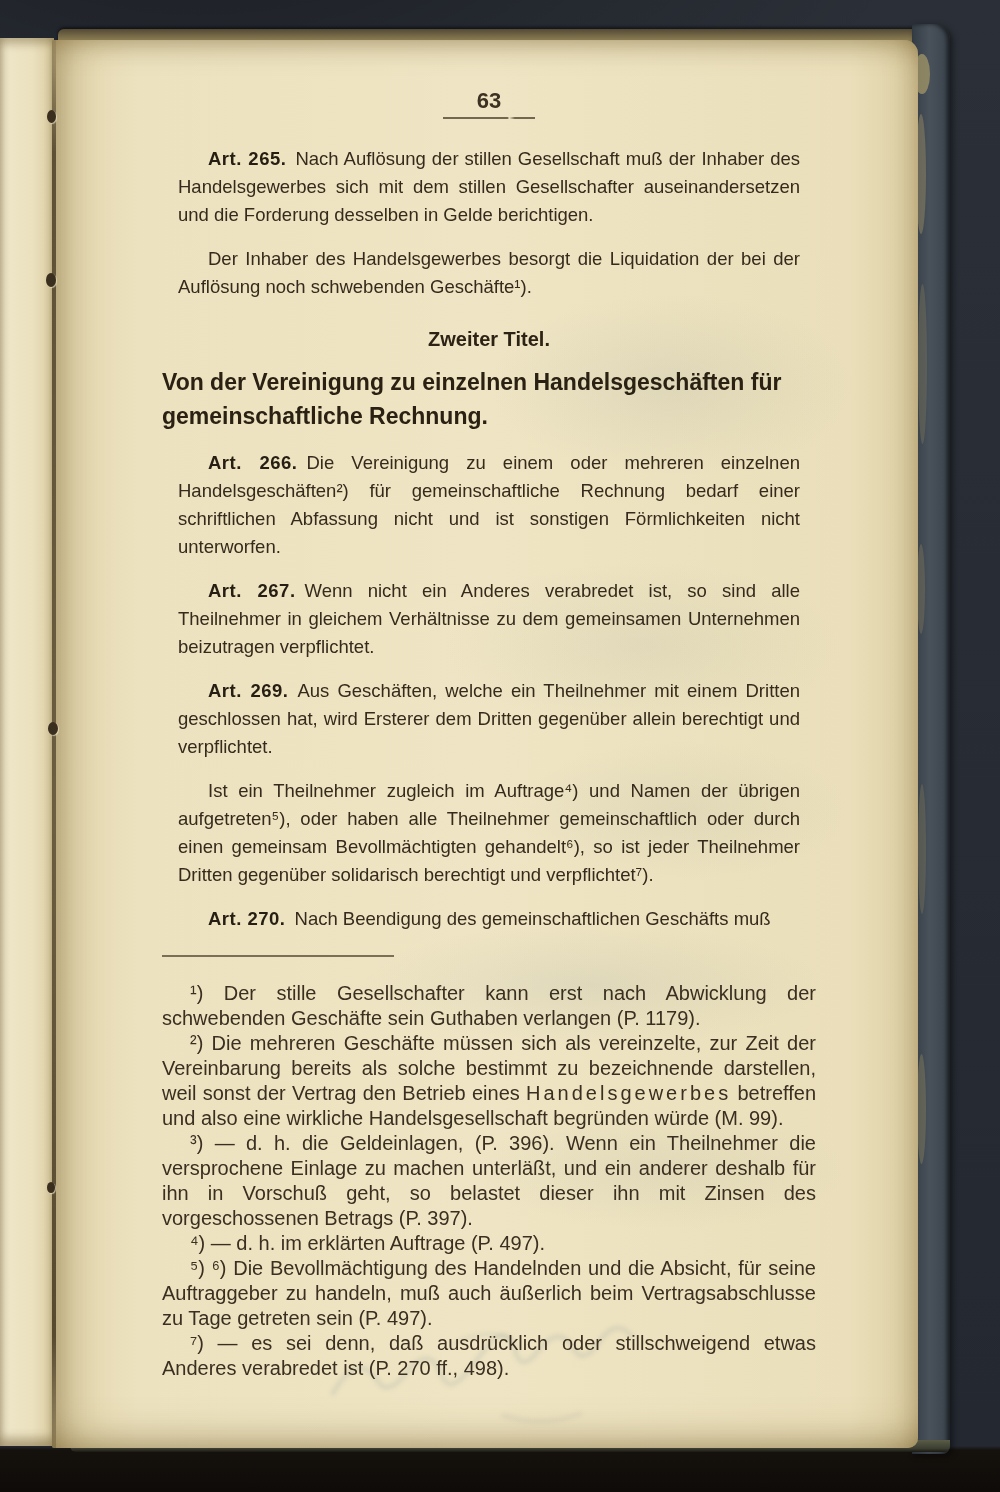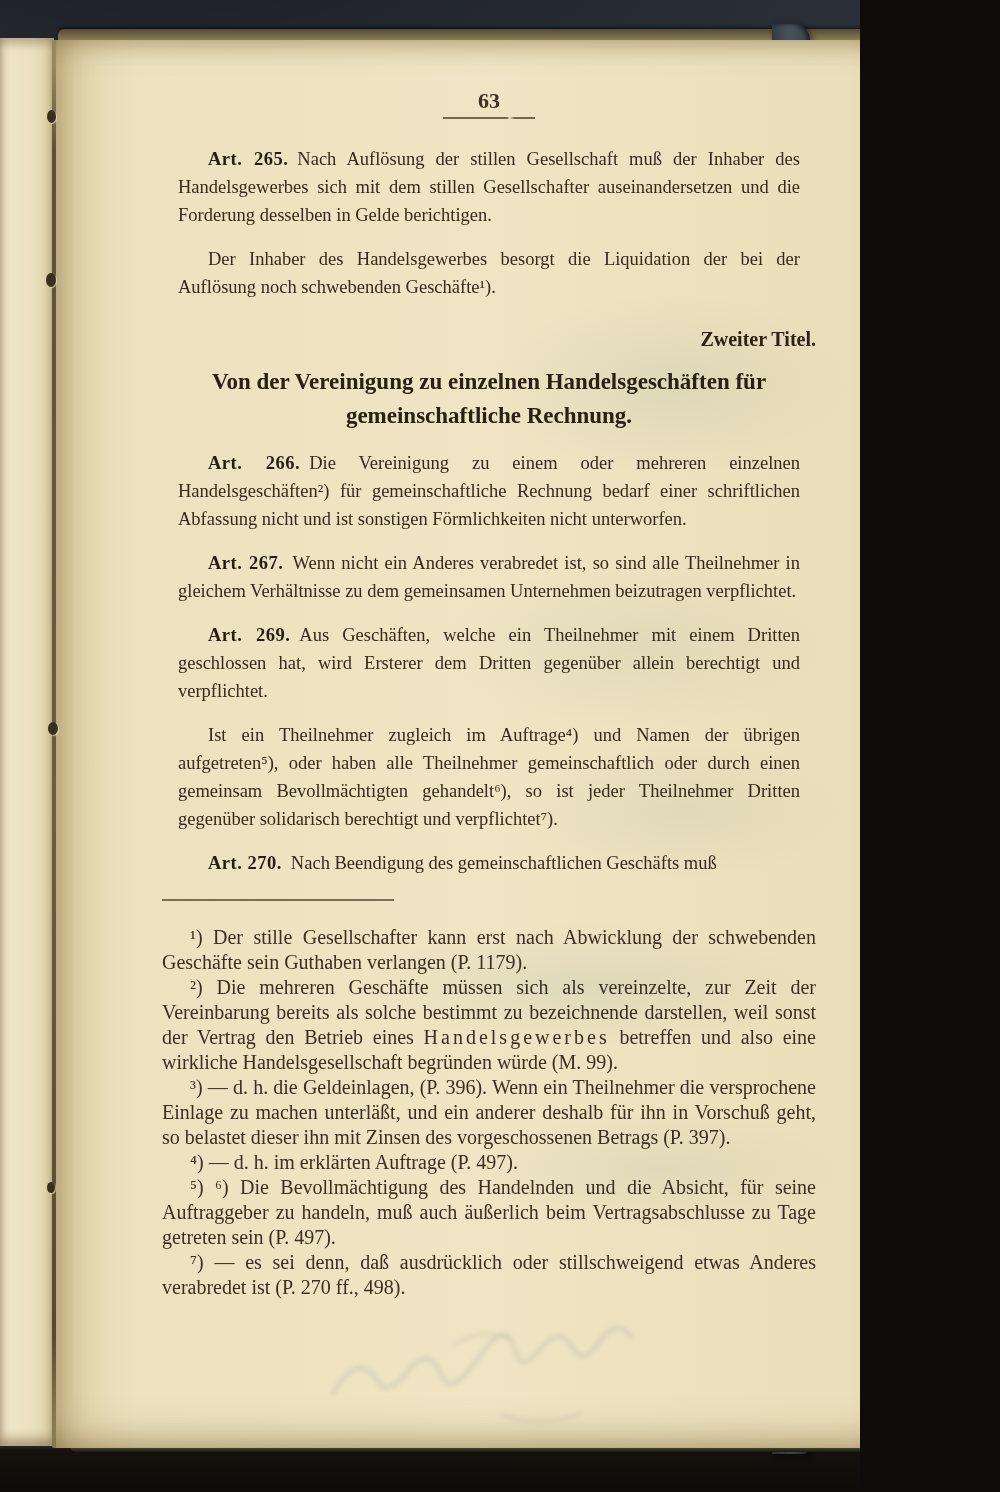--- a/index.html
+++ b/index.html
@@ -1,20 +1,20 @@
 <!DOCTYPE html>
 <html><head>
 <meta charset="utf-8">
 <style>
   html,body{margin:0;padding:0;background:#0e0c0a;}
   .photo{
     position:relative;
-    width:860px;height:1492px;
+    width:1000px;height:1492px;
     overflow:hidden;
-    font-family:Liberation Serif, serif;
+    font-family:Liberation Sans, sans-serif;
   }
   
   .backdrop{
     position:absolute;inset:0;
     background:linear-gradient(180deg,#2b3038 0%,#272c34 55%,#242931 96.9%,#15110d 97.2%,#0f0b08 100%);
   }
   .backdrop:after{
     content:"";position:absolute;inset:0;
     background:radial-gradient(1200px 500px at 20% -5%, rgba(0,0,0,.35), transparent 60%);
   }
@@ -87,25 +87,25 @@
   }
   .para{
     margin:16px;padding:0;
     font-size:18.5px;line-height:28px;
     text-align:justify;text-indent:30px;
     color:#352a1b;
   }
   .para.first{margin-top:26px;}
   .art-label{font-weight:bold;color:#261e12;letter-spacing:.5px;margin-right:9px;}
   .kicker{
-    margin:27px 0 0 0;text-align:right;
+    margin:27px 0 0 0;text-align:center;
     font-size:20px;font-weight:bold;color:#2c2315;
   }
   .chapter-title{
-    margin:14px 0 10px 0;text-align:center;
+    margin:14px 0 10px 0;text-align:left;
     font-size:23px;line-height:34px;font-weight:bold;color:#2a2113;
   }
   .pencil-underline{
     border-bottom:2px solid rgba(80,76,66,.55);
     padding-bottom:1px;
   }
   
   .footnotes{margin-top:22px;}
   .fn-rule{
     width:232px;height:1.5px;background:#4a3d28;opacity:.7;

